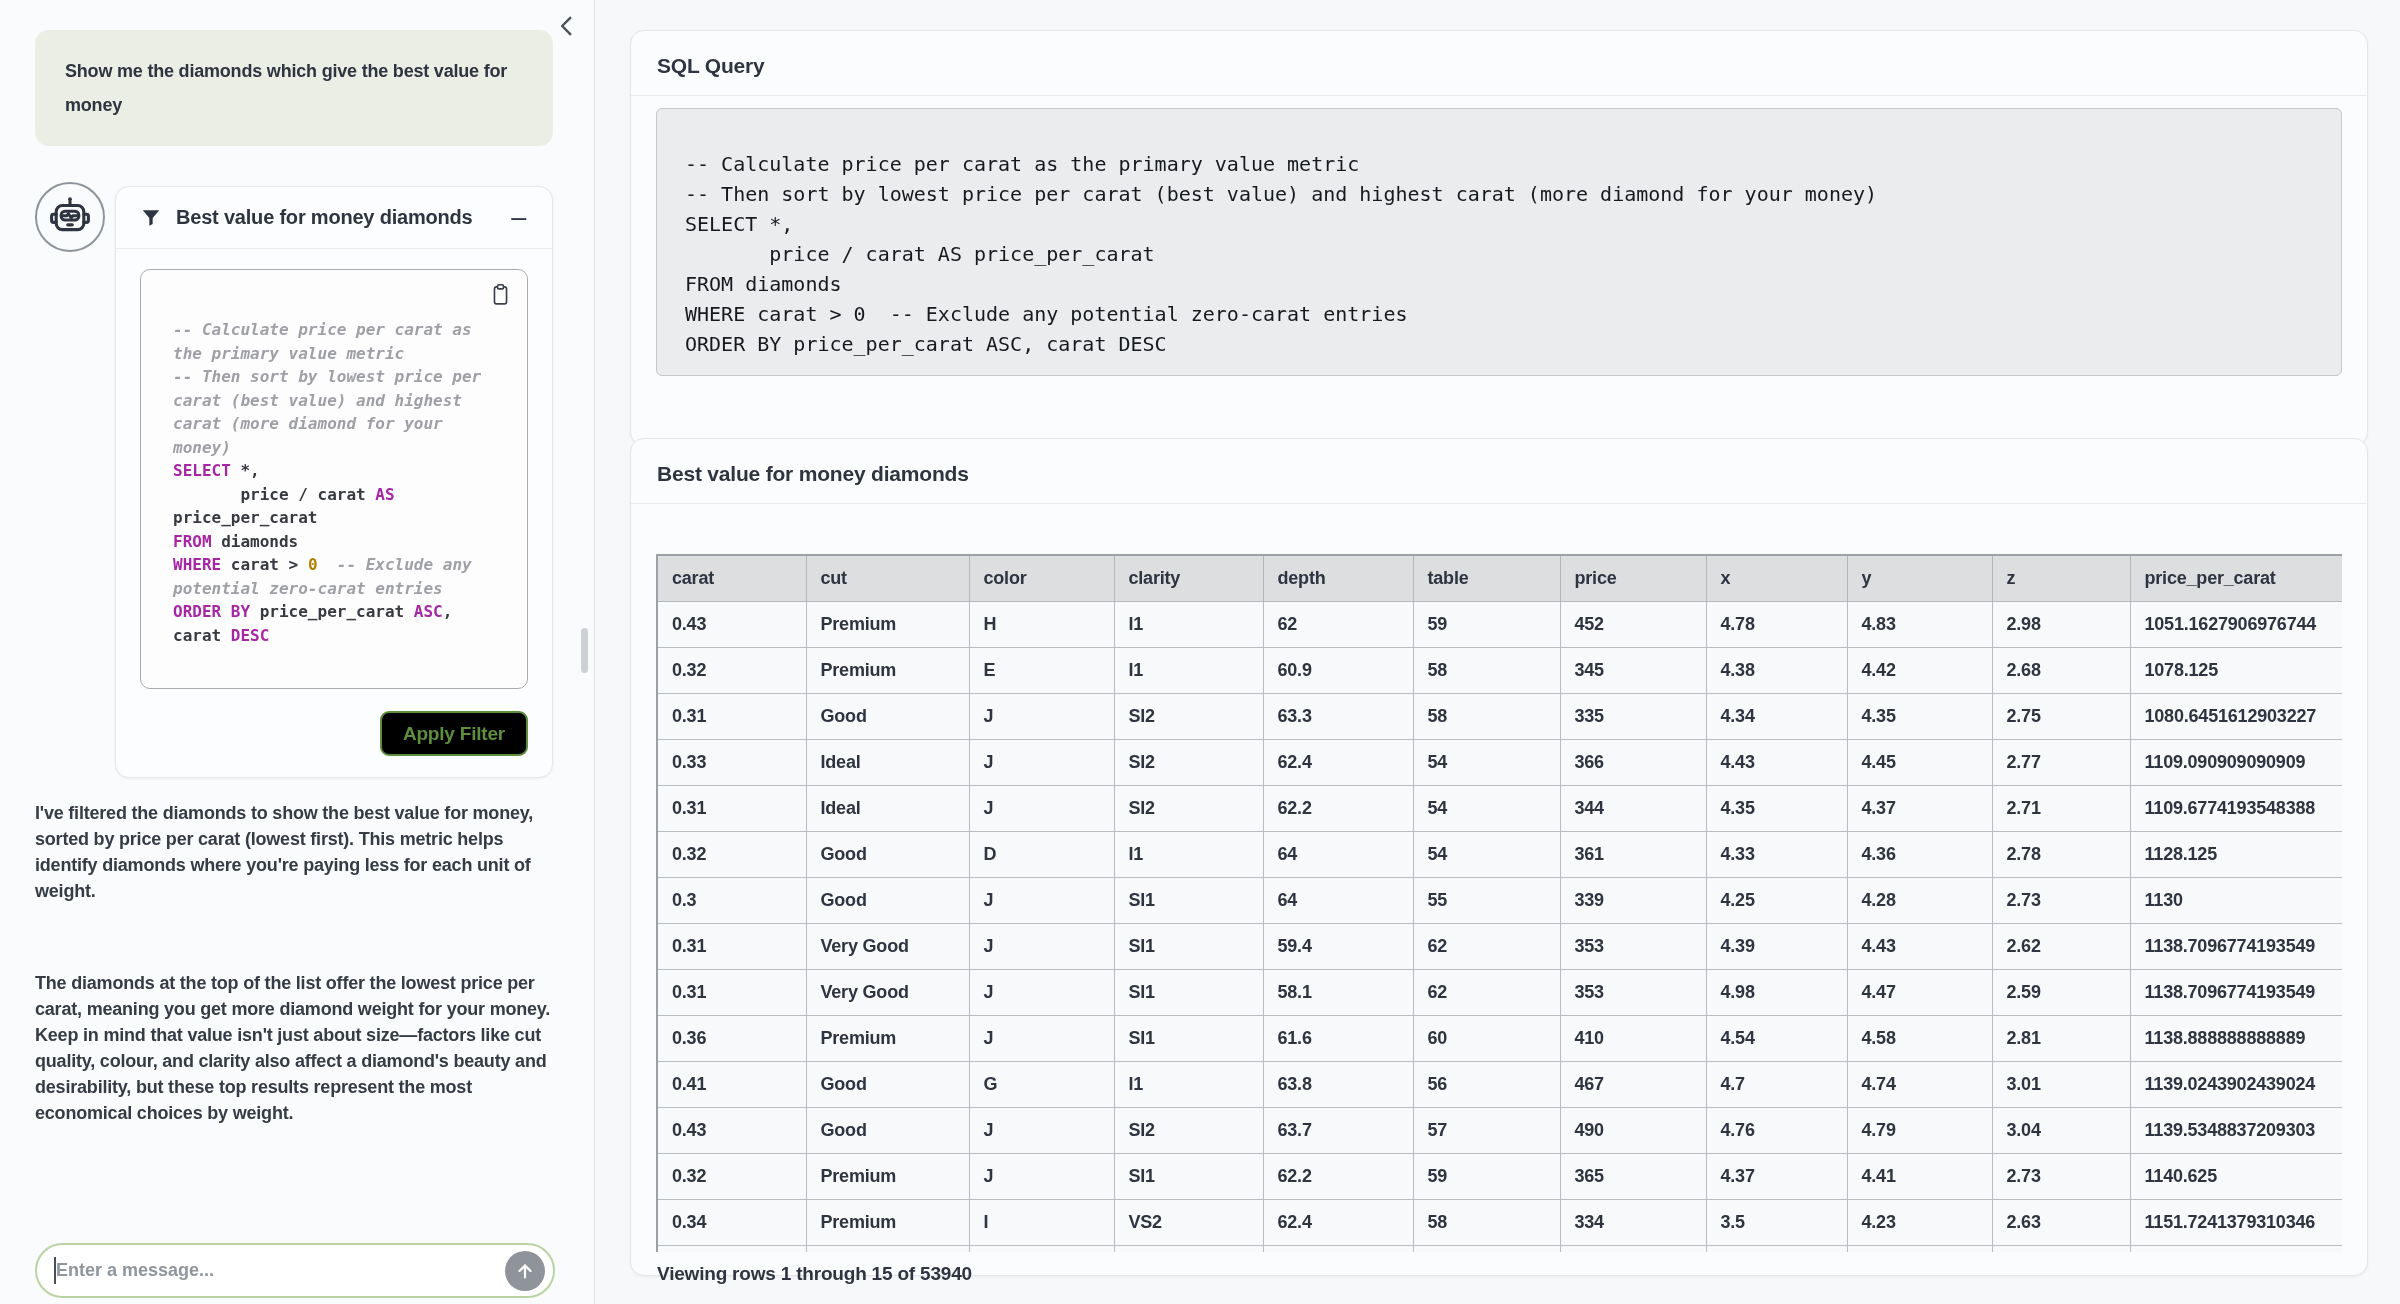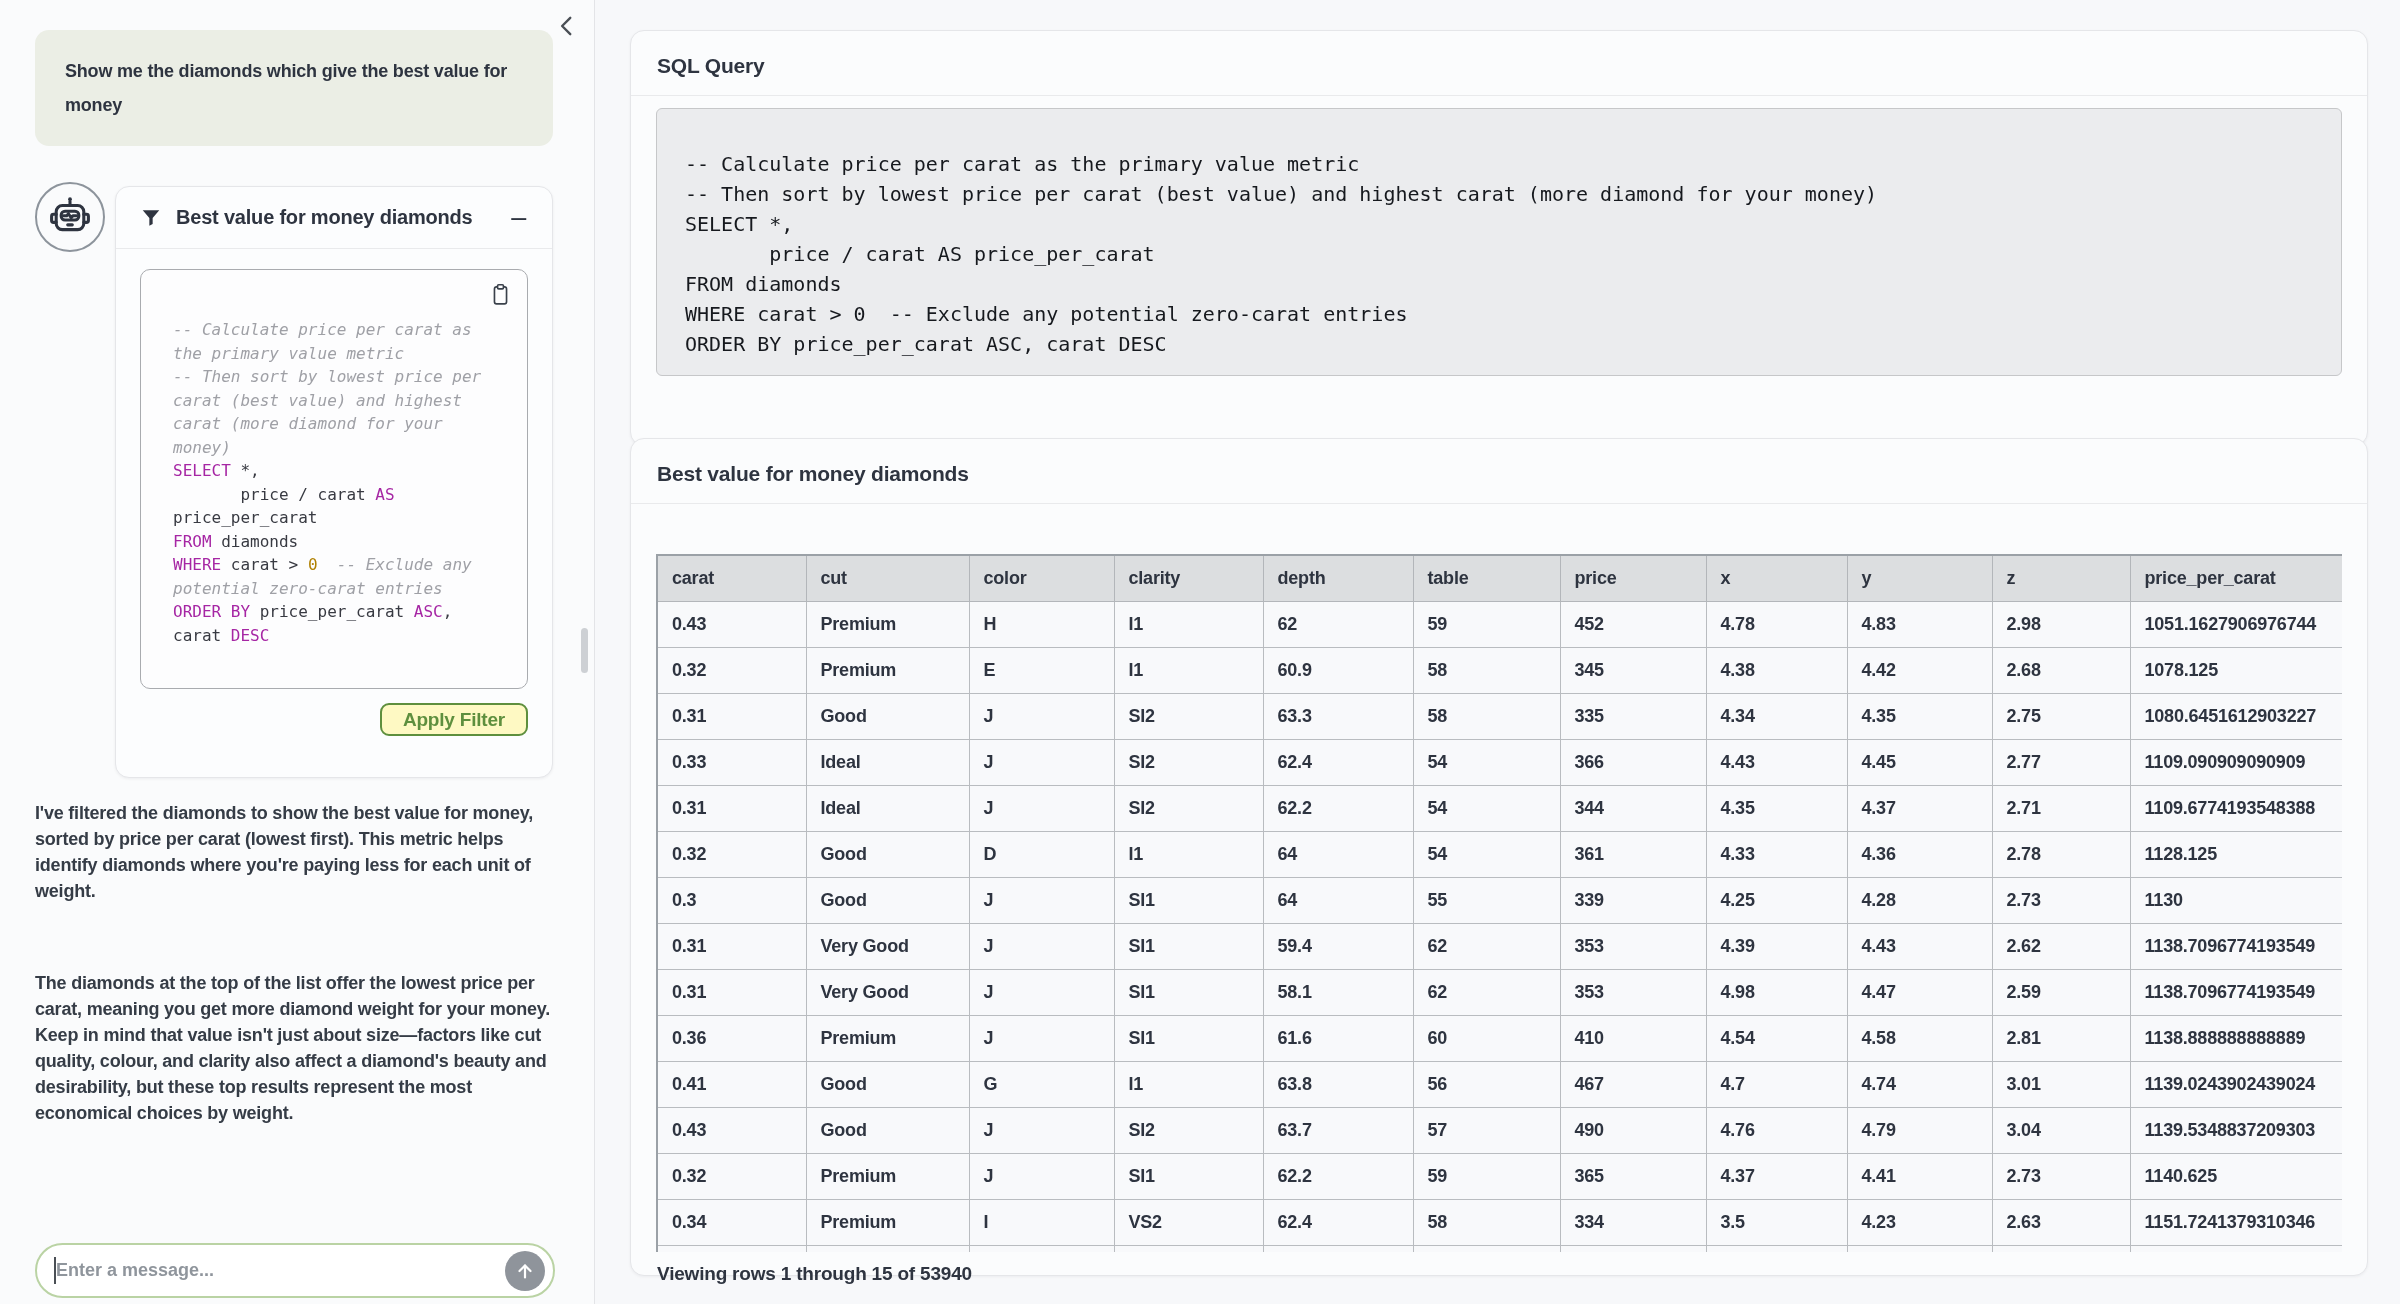--- a/index.html
+++ b/index.html
@@ -38,36 +38,36 @@
     box-shadow:0 1px 3px rgba(16,24,40,.06);
     display:flex; flex-direction:column;
   }
   .filter-header {
     height:62px; flex:0 0 62px; display:flex; align-items:center;
     padding:0 24px; gap:14px; border-bottom:1px solid #e9eaec;
   }
   .filter-title { font-size:20px; font-weight:700; flex:1; }
   .minus-btn { font-size:27px; line-height:1; color:#2e3440; cursor:pointer; padding:0 2px; font-weight:400; }
   .code-card {
-    margin:20px 24px 0; position:relative; height:420px; flex:0 0 420px;
+    margin:20px 24px 8px; position:relative; height:420px; flex:0 0 420px;
     border:1px solid #a9abaf; border-radius:10px; background:#fdfdfe;
-    padding:48px 20px 0 32px; overflow:hidden;
+    padding:48px 20px 0 32px; overflow:hidden;font-weight:bold;
   }
   .copy-btn { position:absolute; top:12px; right:14px; cursor:pointer; }
   .code-left {
     font-family:"DejaVu Sans Mono", monospace; font-size:16px; line-height:23.5px;
     white-space:pre-wrap; color:#383a42; letter-spacing:0;
   }
   .tok-com { color:#9fa0a6; font-style:italic; }
   .tok-kw  { color:#a626a4; }
   .tok-num { color:#b08000; }
   .tok-pl  { color:#383a42; }
   .apply-btn {
-    align-self:flex-end; margin:14px 24px 0; height:33px; padding:0 21px;
-    border:2px solid #5e8f3e; border-radius:9px; background:#fef9c3;
+    align-self:flex-end; margin:14px 24px 0; height:45px; padding:0 21px;
+    border:2px solid #5e8f3e; border-radius:9px; background:#000000;
     color:#5e8f3e; font-size:19px; font-weight:700; cursor:pointer;
     font-family:"Liberation Sans", sans-serif; letter-spacing:-0.2px;text-align:center;
   }
   .assistant-p {
     position:absolute; left:35px; width:528px;
     font-size:18px; line-height:26px; font-weight:600; color:#353c46;
   }
   .p1 { top:800px; }
   .p2 { top:970px; }
   .input-bar {

